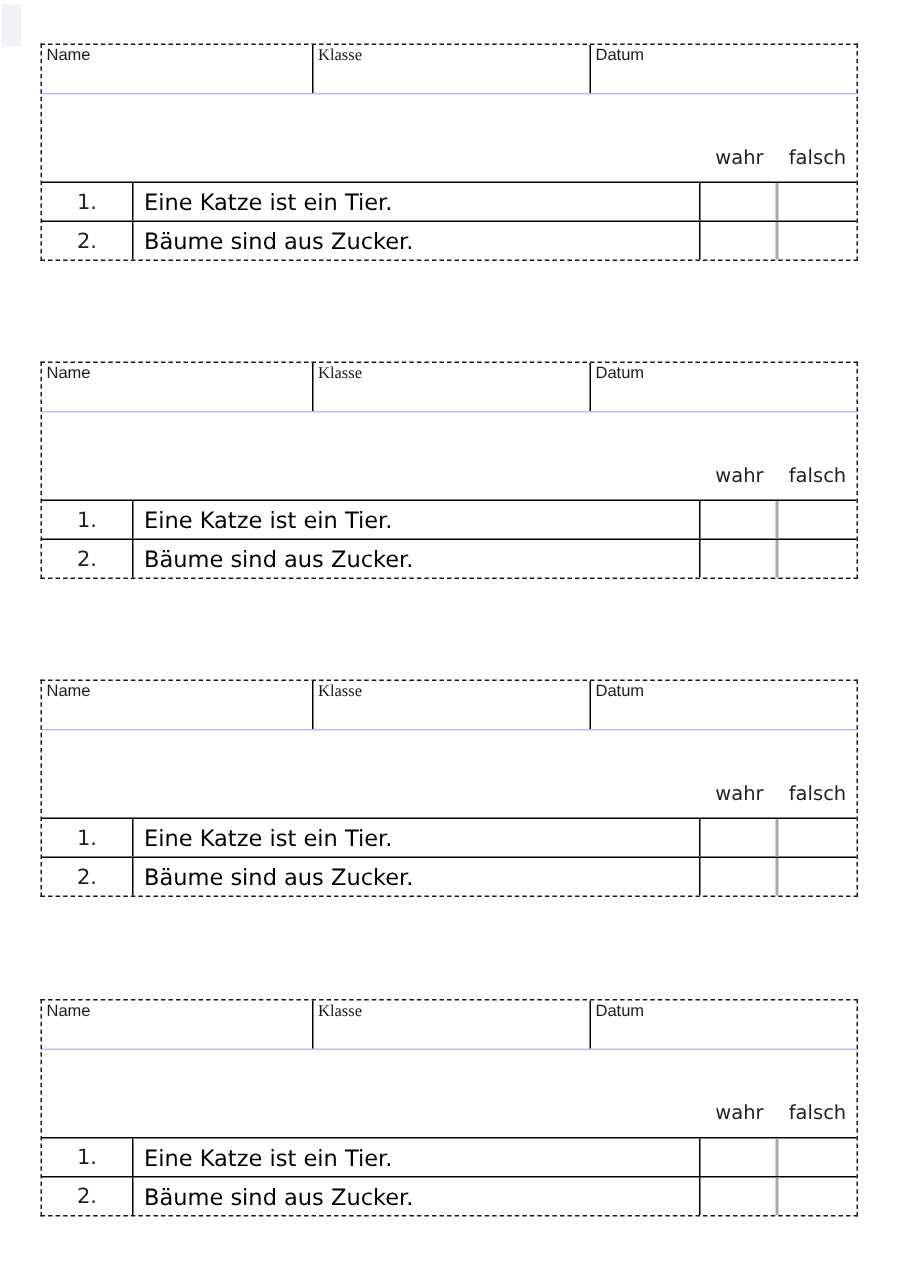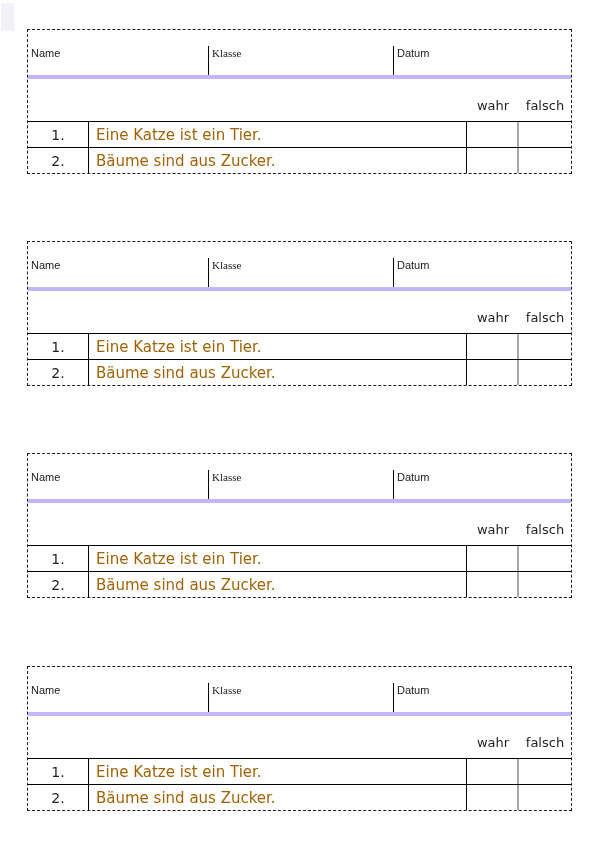--- a/index.html
+++ b/index.html
@@ -19,24 +19,24 @@
     position: absolute; left: 27px;
     width: 545px; height: 145px;
     border: 1px dashed #1a1a1a;
   }
   .s1 { top: 29px; }
   .s2 { top: 241px; }
   .s3 { top: 453px; }
   .s4 { top: 666px; }
 
   .header-row {
-    position: absolute; top: 16px; left: 0; right: 0;
+    position: absolute; top: 0; left: 0; right: 0;
     height: 33px;
     display: flex;
-    border-bottom: 4px solid #c4b5fd;
+    border-bottom: 1px solid #c4b5fd;
   }
   .header-cell {
     padding: 1px 3px;
     font-family: "Liberation Sans", sans-serif;
     font-size: 11px;
     color: #1a1a1a;
   }
   .header-cell.name   { width: 181px; border-right: 1px solid #000; }
   .header-cell.klasse { width: 185px; border-right: 1px solid #000; font-family: Liberation Serif, serif; }
   .header-cell.datum  { flex: 1; }
@@ -63,21 +63,21 @@
     width: 61px;
     border-right: 1px solid #000;
     display: flex; align-items: center; justify-content: center;
     font-size: 14px; color: #1f1f1f;
   }
   .cell-text {
     flex: 1;
     border-right: 1px solid #000;
     display: flex; align-items: center;
     padding-left: 7px;
-    font-size: 15px; color: #a16207;
+    font-size: 15px; color: #000000;
     white-space: nowrap; overflow: hidden;
   }
   .cell-true  { width: 52px; border-right: 2px solid #a8a8a8; }
   .cell-false { width: 52px; }
 </style>
 </head>
 <body>
 
 <div class="scan-artifact"></div>
 

